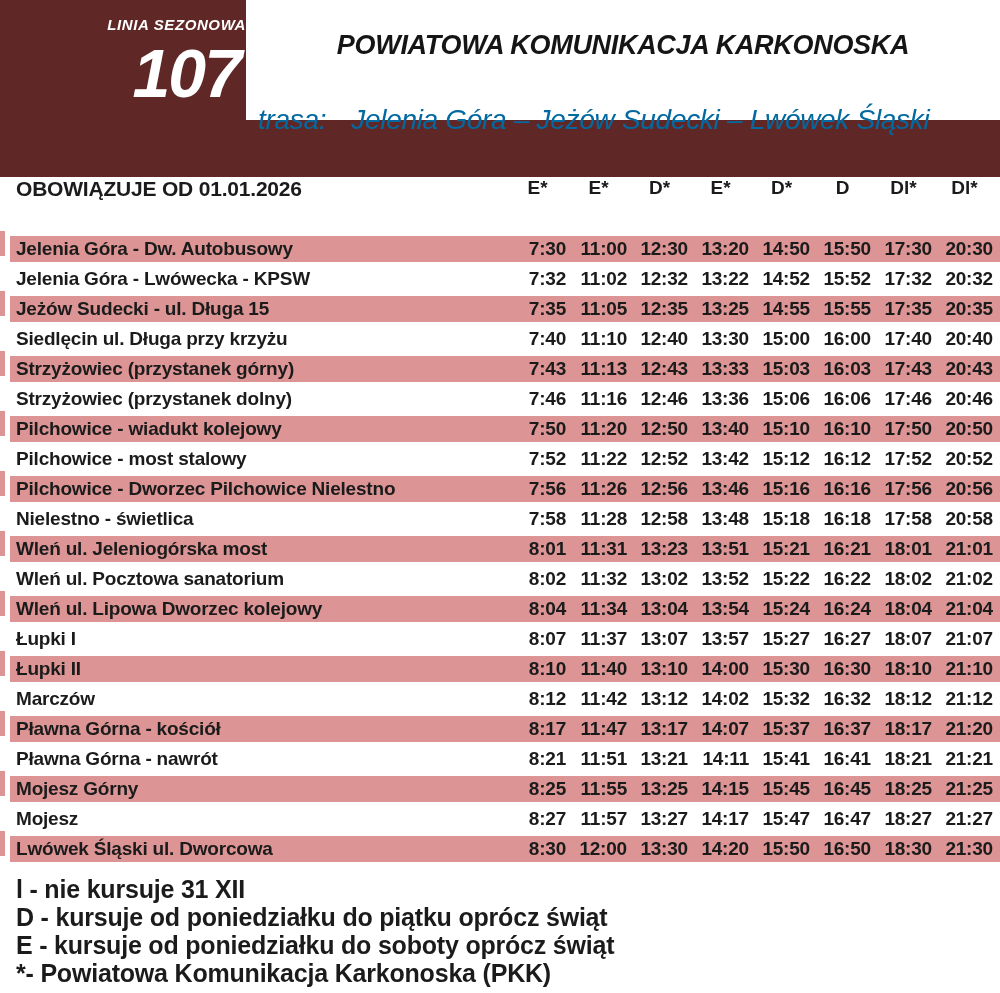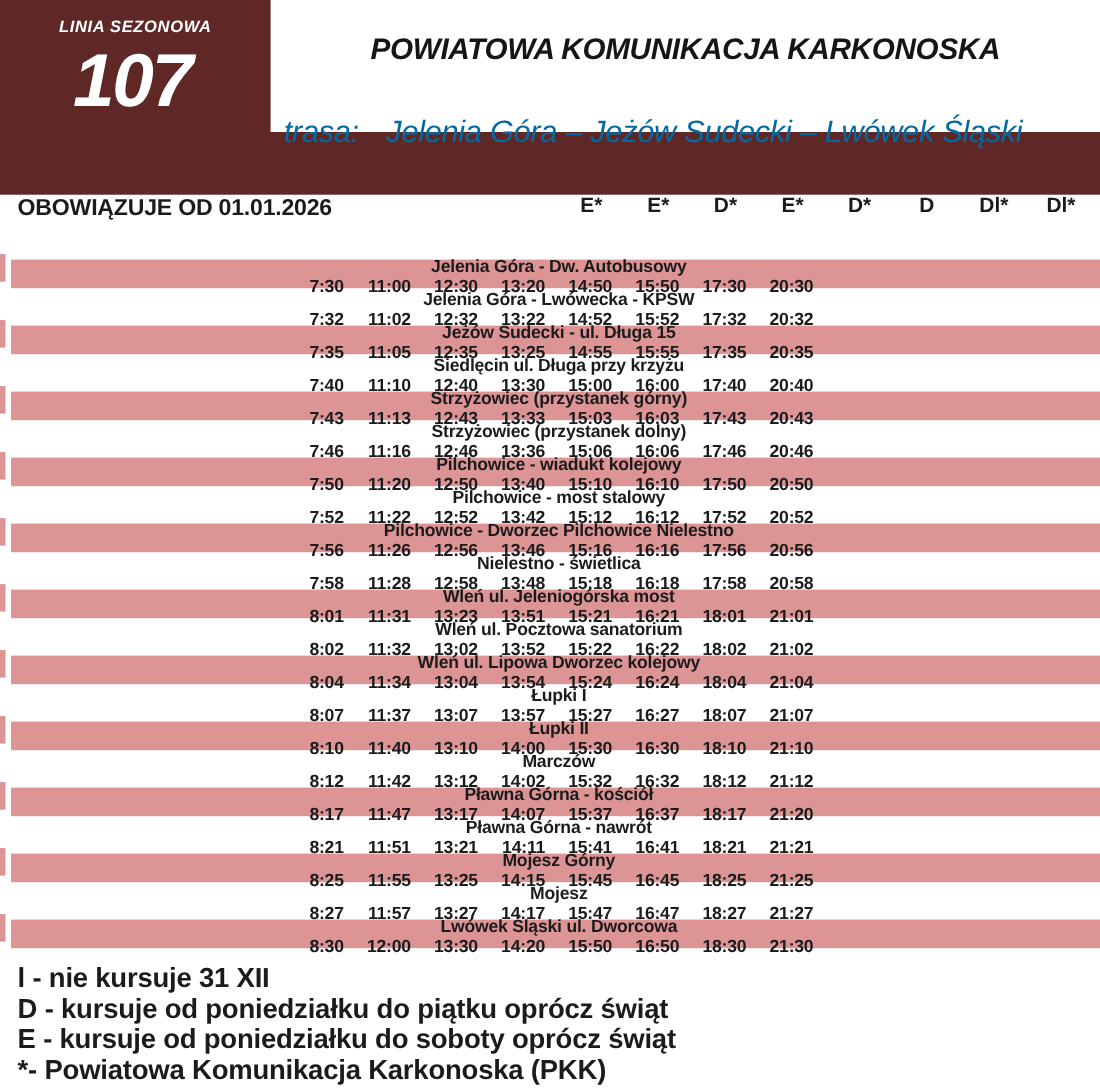--- a/index.html
+++ b/index.html
@@ -7,21 +7,21 @@
     width:1000px;height:993px;overflow:hidden;background:#ffffff;
     font-family:"Liberation Sans",sans-serif;color:#1b1b1b;
     -webkit-font-smoothing:antialiased;
   }
   .page{position:relative;width:1000px;height:993px;}
 
   
   .header{position:relative;height:177px;background:#5f2827;}
   .badge{
     position:absolute;left:0;top:0;width:246px;height:158px;
-    color:#ffffff;text-align:center;font-style:italic;font-weight:700;
+    color:#ffffff;text-align:right;font-style:italic;font-weight:700;
   }
   .badge-type{margin-top:16px;font-size:15px;letter-spacing:.6px;}
   .badge-num{margin-top:6px;font-size:68px;line-height:1;padding-right:6px;letter-spacing:-2px;}
   .white-box{
     position:absolute;left:246px;top:0;width:754px;height:120px;background:#ffffff;
   }
   .title{
     margin-top:30px;text-align:center;
     font-size:27px;font-weight:700;font-style:italic;color:#151515;letter-spacing:-.3px;
   }
@@ -36,21 +36,21 @@
     height:57px;box-sizing:border-box;display:flex;align-items:flex-start;
     padding-bottom:6px;font-weight:700;
   }
   .valid-from{flex:1;padding-left:16px;font-size:21px;letter-spacing:-.2px;}
   .times{width:488px;margin-right:5px;display:flex;flex-shrink:0;}
   .head-cell{width:61px;box-sizing:border-box;text-align:center;font-size:19px;font-weight:700;}
 
   .rows{}
   .row{
     position:relative;height:30px;display:flex;align-items:center;
-    font-weight:700;font-size:16px;letter-spacing:-.2px;flex-direction:column;
+    font-weight:700;font-size:19px;letter-spacing:-.2px;
   }
   .row .stop{flex:1;padding-left:16px;position:relative;z-index:1;white-space:nowrap;}
   .row .times{position:relative;z-index:1;}
   .cell{width:61px;box-sizing:border-box;text-align:right;padding-right:2px;font-weight:700;}
   .row.pink::before{
     content:"";position:absolute;left:10px;right:0;top:2px;bottom:2px;
     background:#dc9495;z-index:0;
   }
   .row.pink::after{
     content:"";position:absolute;left:0;top:-3px;width:5px;height:25px;

